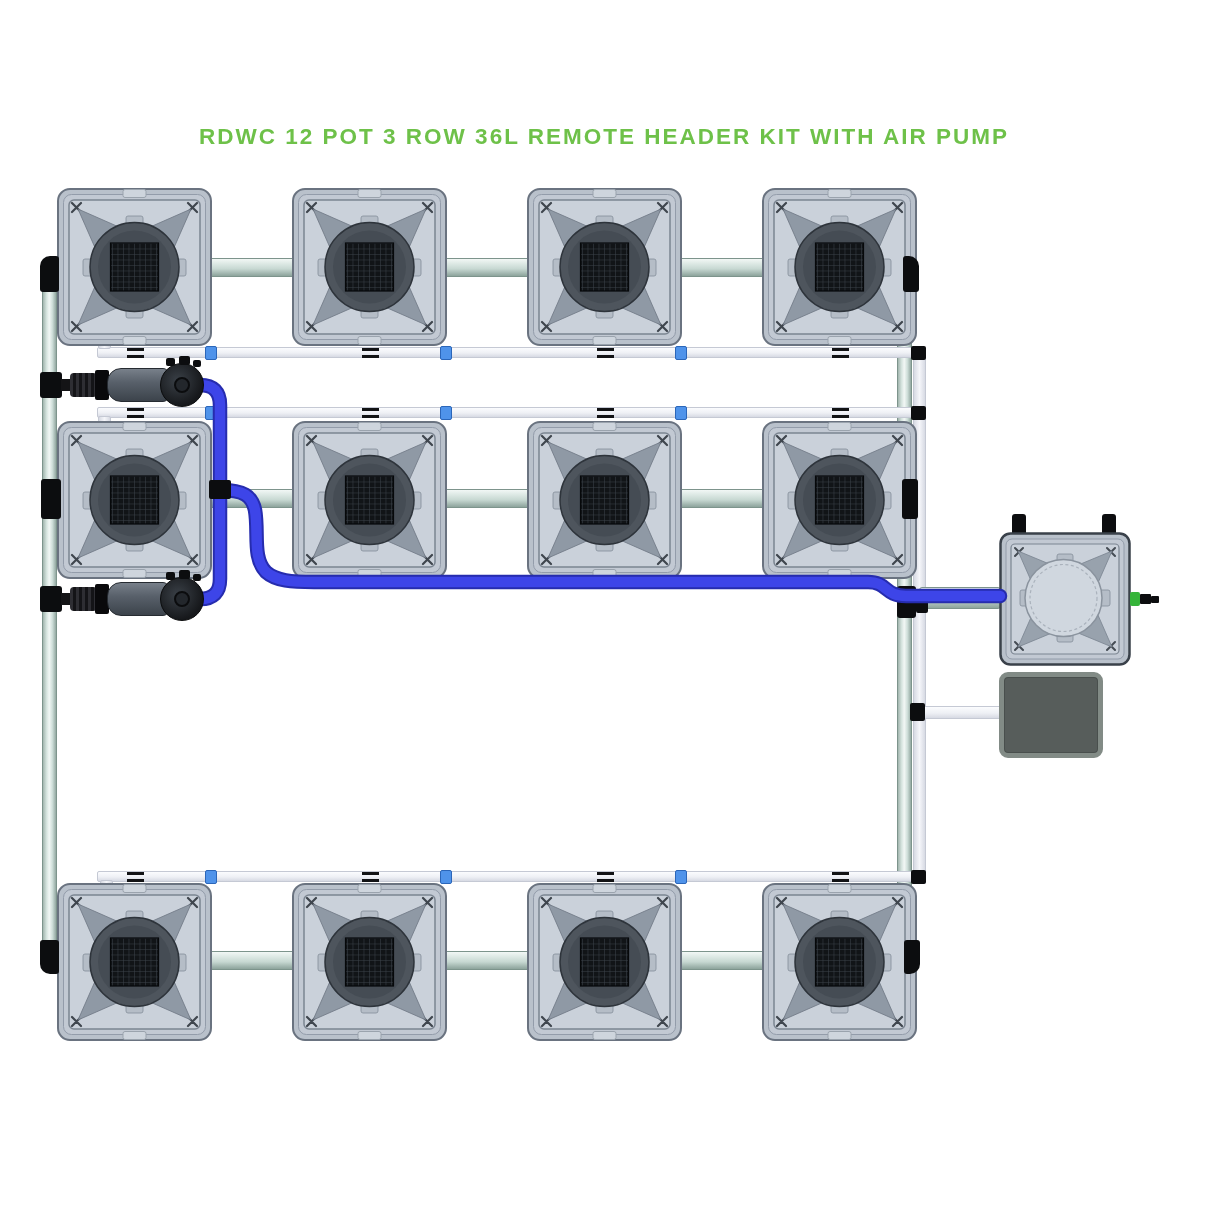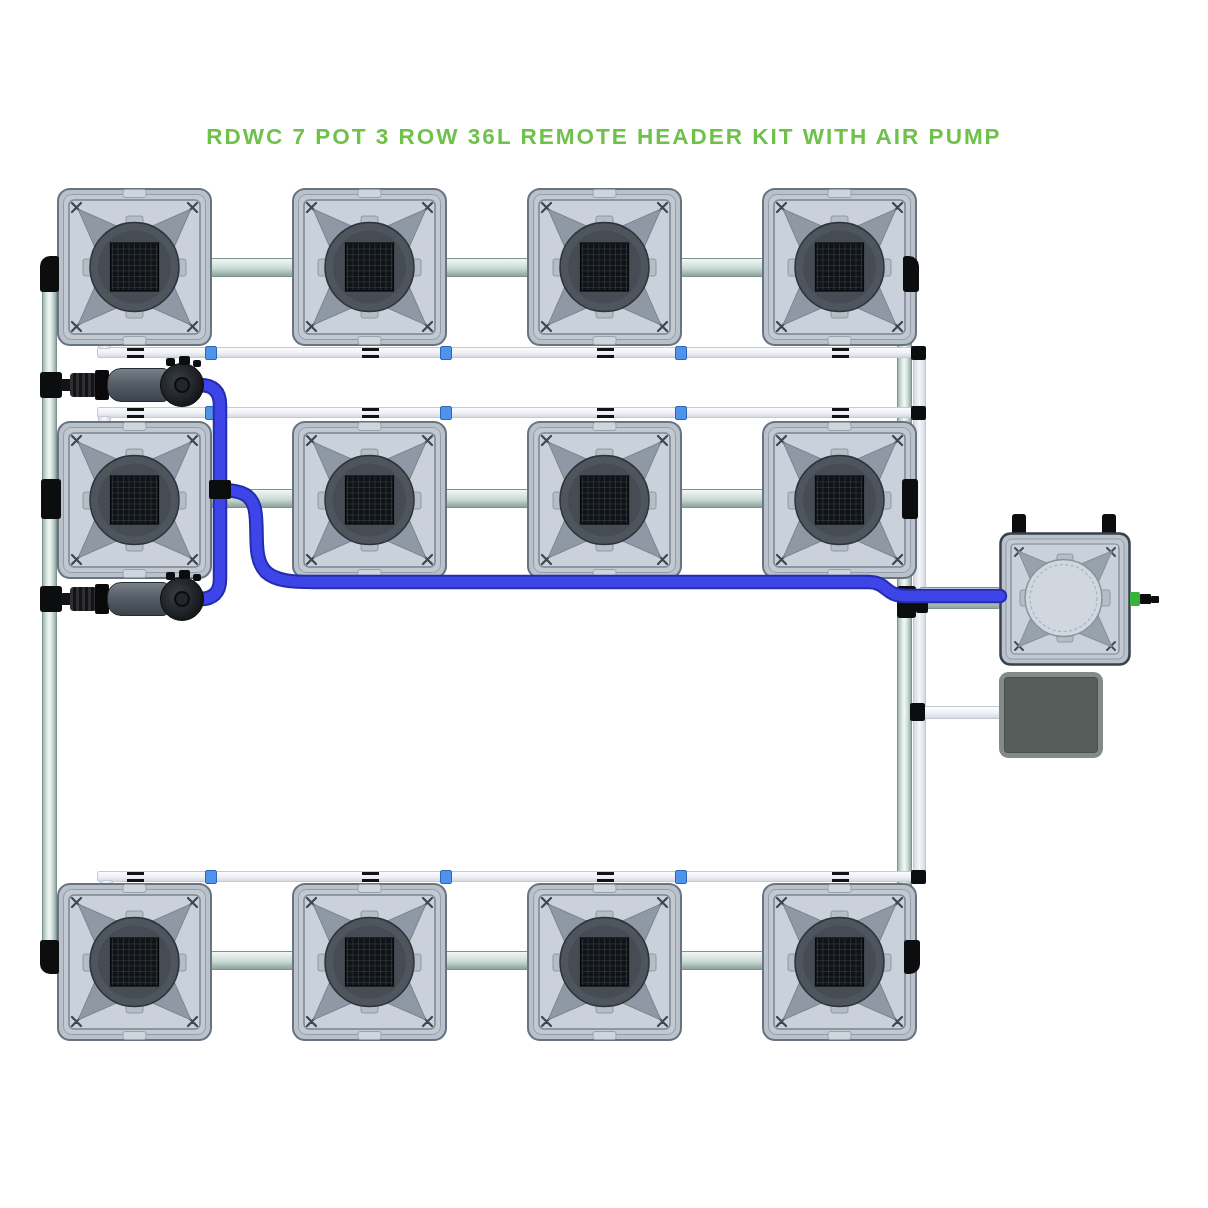--- a/index.html
+++ b/index.html
@@ -81,21 +81,21 @@
           <rect x="58" y="100" width="16" height="10" rx="2"></rect>
           <rect x="21" y="58" width="10" height="16" rx="2"></rect>
           <rect x="101" y="58" width="10" height="16" rx="2"></rect>
         </g>
         <circle cx="64.5" cy="66" r="38.5" fill="#d0d7df" stroke="#8a939e" stroke-width="1.5"></circle>
         <circle cx="64.5" cy="66" r="33.5" fill="none" stroke="#aab2bc" stroke-width="1.2" stroke-dasharray="3 2.5"></circle>
       </g>
     </defs>
   </svg>
 
-  <div class="title" style="color: rgb(110, 193, 73);">RDWC 7 POT 3 ROW 36L REMOTE HEADER KIT WITH AIR PUMP</div>
+  <div class="title" style="color: rgb(110, 193, 73);">RDWC 12 POT 3 ROW 36L REMOTE HEADER KIT WITH AIR PUMP</div>
 
   <div class="abs pipe-green-v" style="left:42px;top:262px;width:15px;height:694px;"></div>
   <div class="abs pipe-green-v" style="left:897px;top:262px;width:15px;height:694px;"></div>
   <div class="abs pipe-white-v" style="left:913px;top:347px;width:13px;height:537px;"></div>
 
   <div class="abs pipe-white-h" style="left:97px;top:347px;width:822px;height:11px;"></div>
   <div class="abs pipe-white-h" style="left:97px;top:407px;width:822px;height:11px;"></div>
   <div class="abs pipe-white-h" style="left:97px;top:871px;width:822px;height:11px;"></div>
   <div class="abs pipe-white-v" style="left:98px;top:336px;width:13px;height:13px;"></div>
   <div class="abs pipe-white-v" style="left:98px;top:416px;width:13px;height:13px;"></div>

